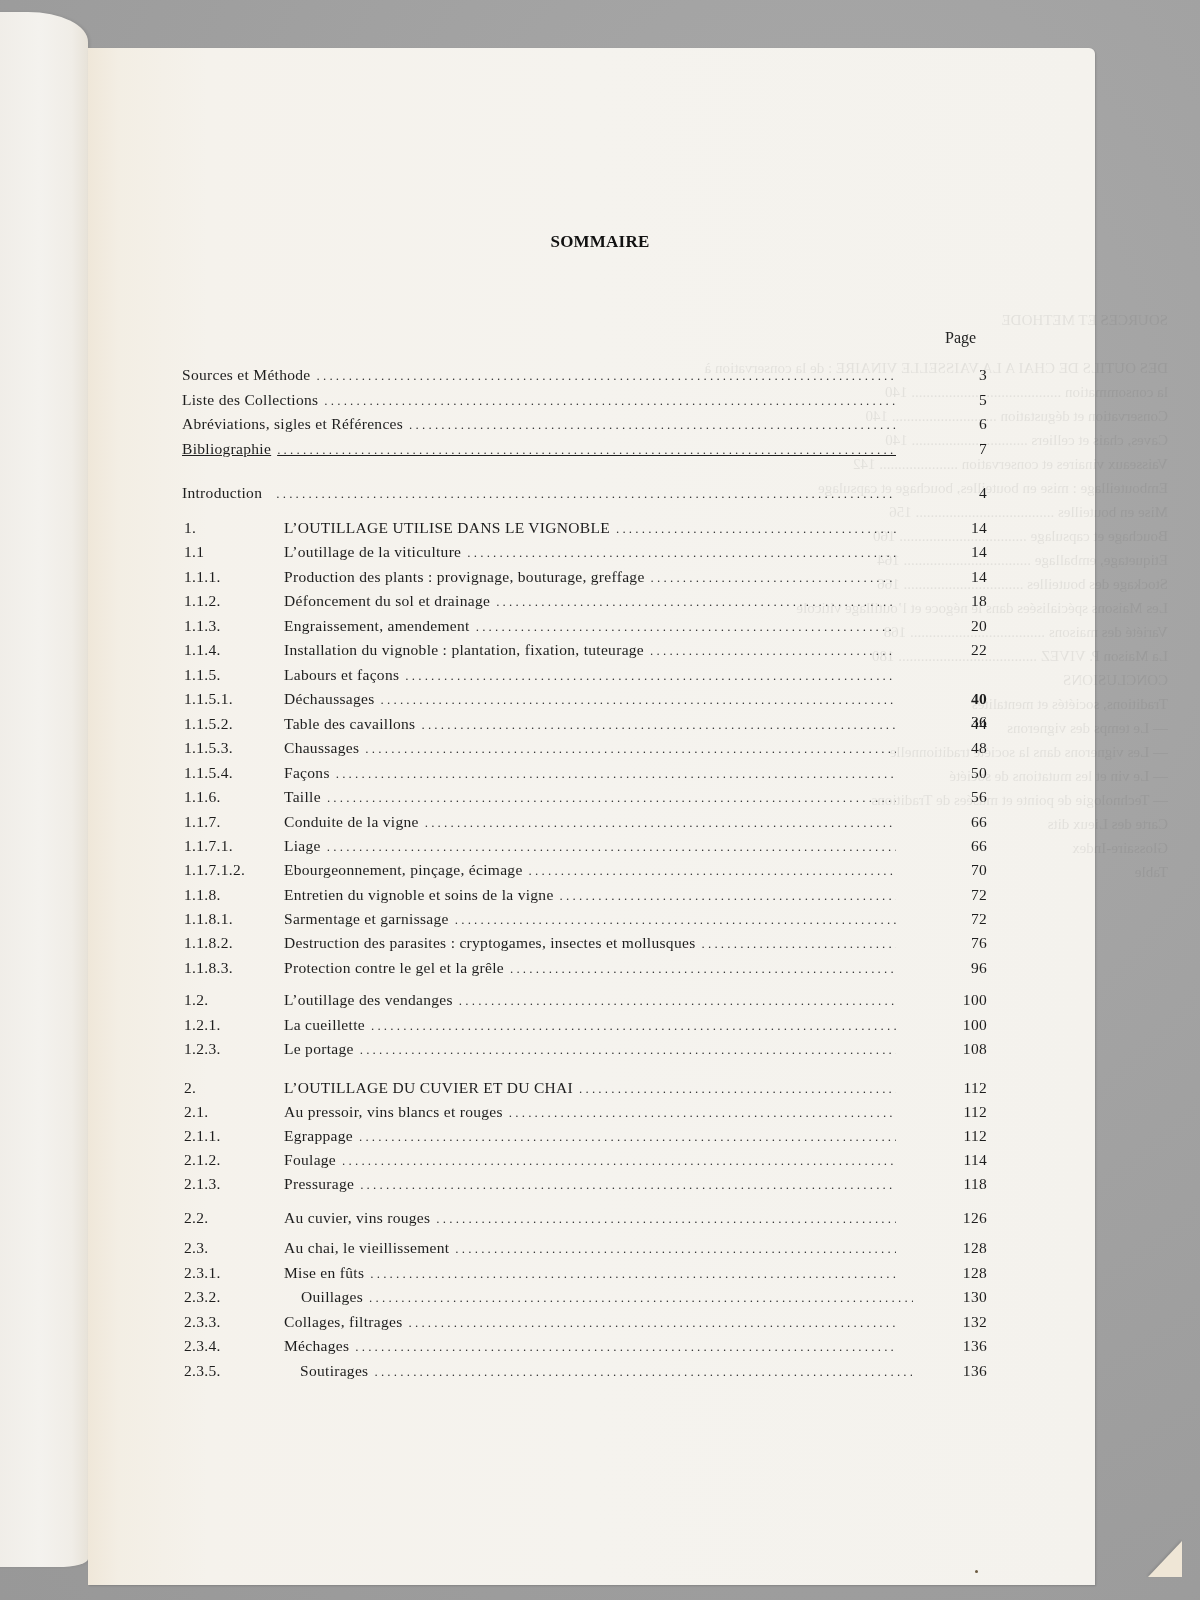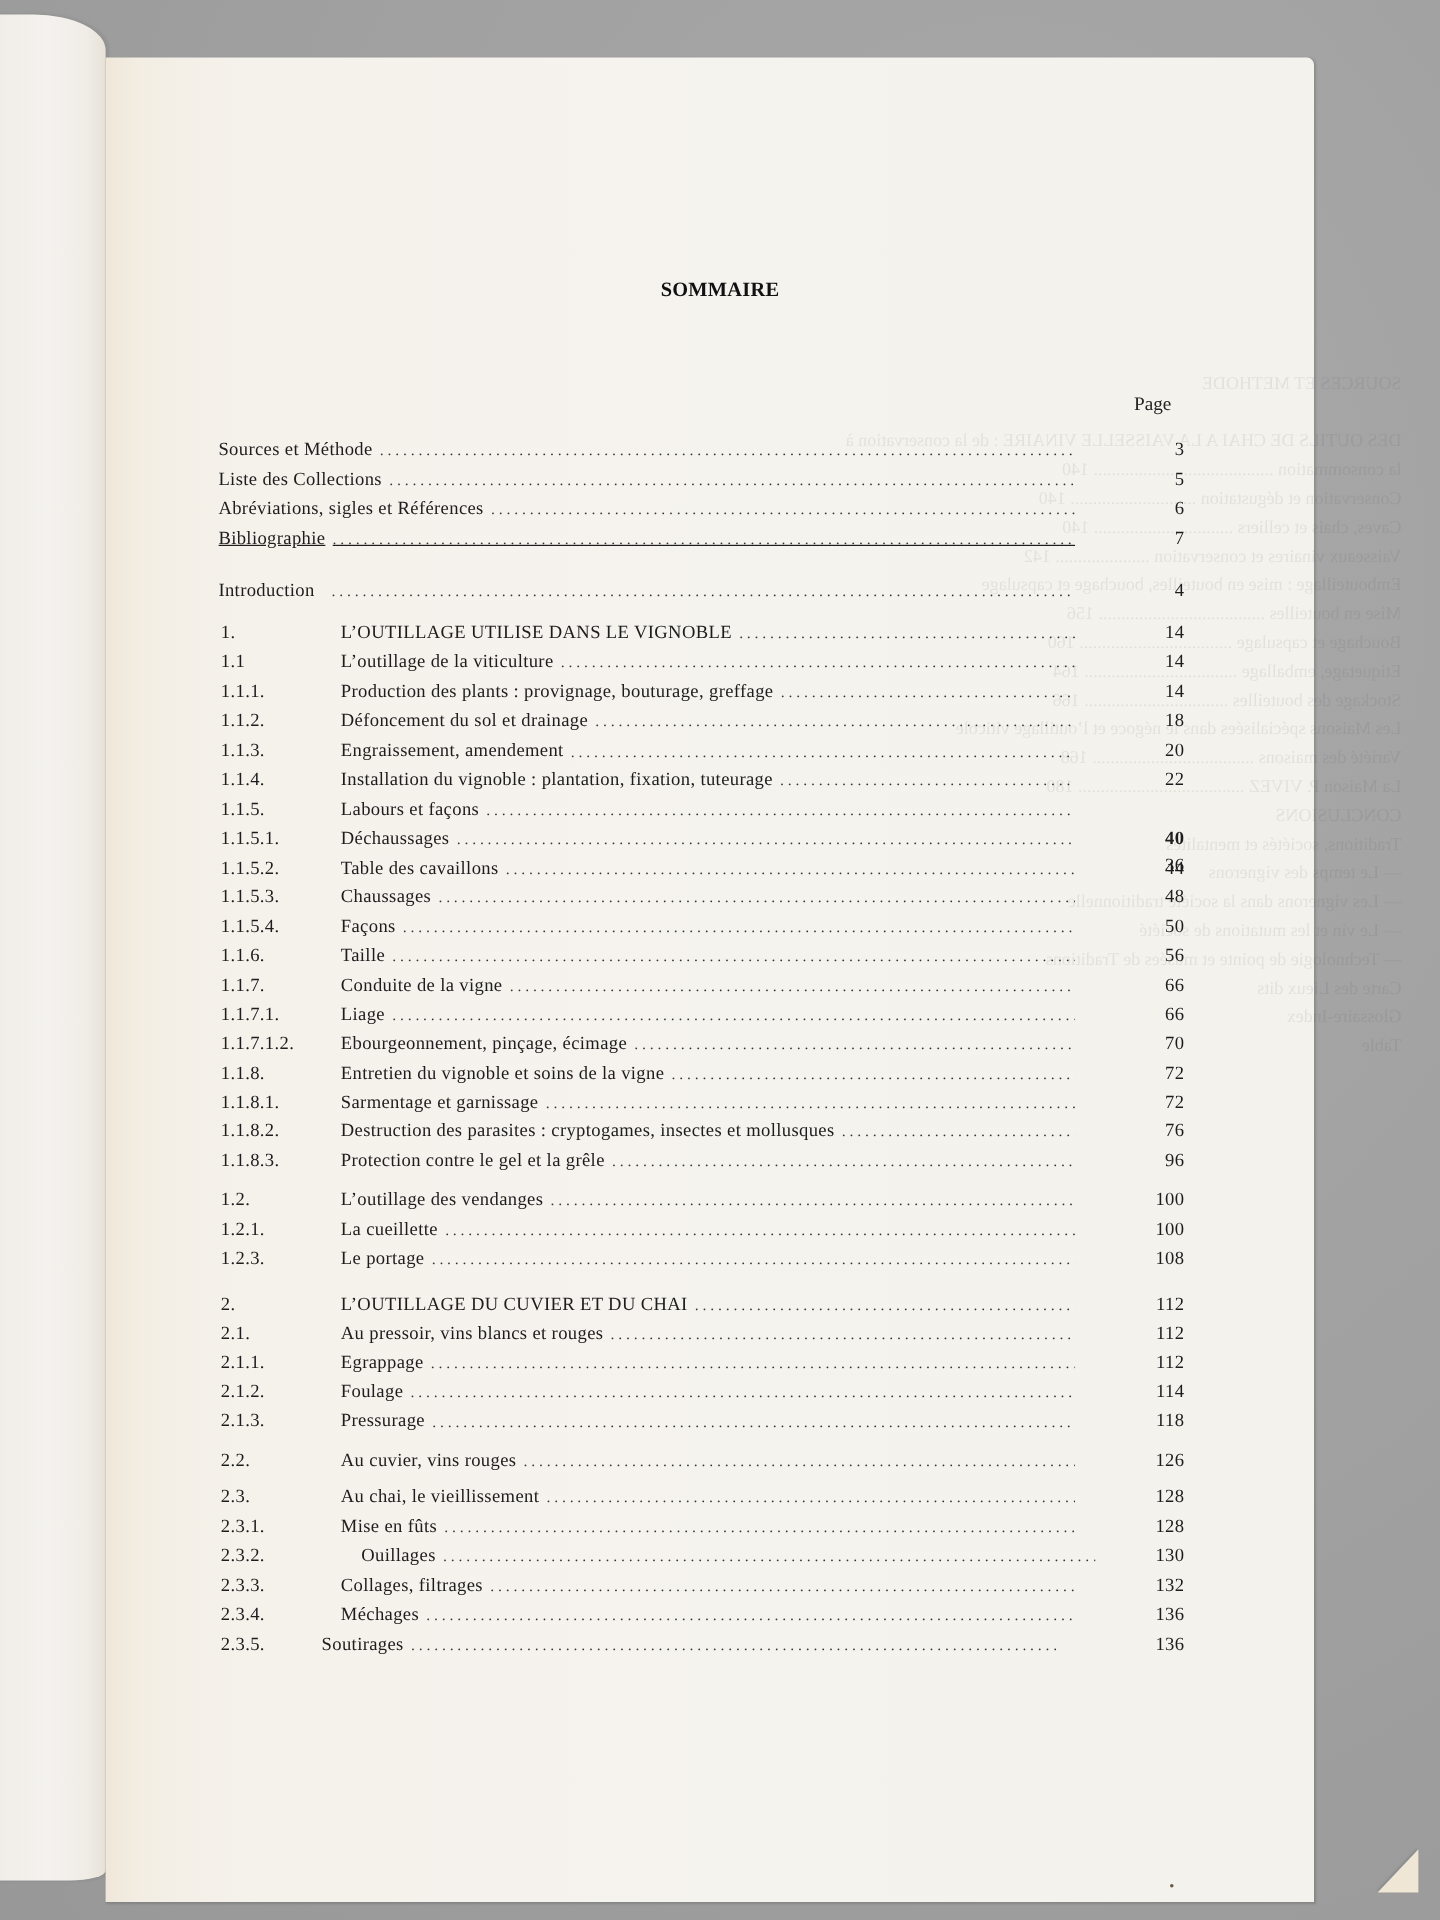--- a/index.html
+++ b/index.html
@@ -338,21 +338,21 @@
       <div class="row" style="left: 184px; top: 1151px;">
         <span class="num">2.1.2.</span>
         <div class="label-wrap" style="left:100px; width:612px;">
           <span class="label">Foulage</span>
           <span class="dots">................................................................................................................</span>
         </div>
         <span class="pg" style="left:753px;">114</span>
       </div>
       <div class="row" style="left: 184px; top: 1175px;">
         <span class="num">2.1.3.</span>
-        <div class="label-wrap" style="left:100px; width:612px;align-items:flex-end;">
+        <div class="label-wrap" style="left:100px; width:612px;">
           <span class="label">Pressurage</span>
           <span class="dots">................................................................................................................</span>
         </div>
         <span class="pg" style="left:753px;">118</span>
       </div>
       <div class="row" style="left: 184px; top: 1209px;">
         <span class="num">2.2.</span>
         <div class="label-wrap" style="left:100px; width:612px;">
           <span class="label">Au cuvier, vins rouges</span>
           <span class="dots">................................................................................................................</span>
@@ -394,20 +394,20 @@
       <div class="row" style="left: 184px; top: 1337px;">
         <span class="num">2.3.4.</span>
         <div class="label-wrap" style="left:100px; width:612px;">
           <span class="label">Méchages</span>
           <span class="dots">................................................................................................................</span>
         </div>
         <span class="pg" style="left:753px;">136</span>
       </div>
       <div class="row" style="left: 184px; top: 1362px;">
         <span class="num">2.3.5.</span>
-        <div class="label-wrap" style="left:84px; width:612px;">
+        <div class="label-wrap" style="left:116px; width:612px;">
           <span class="label">Soutirages</span>
           <span class="dots">................................................................................................................</span>
         </div>
         <span class="pg" style="left:753px;">136</span>
       </div>
     </div>
 </div>
 
 </body></html>

